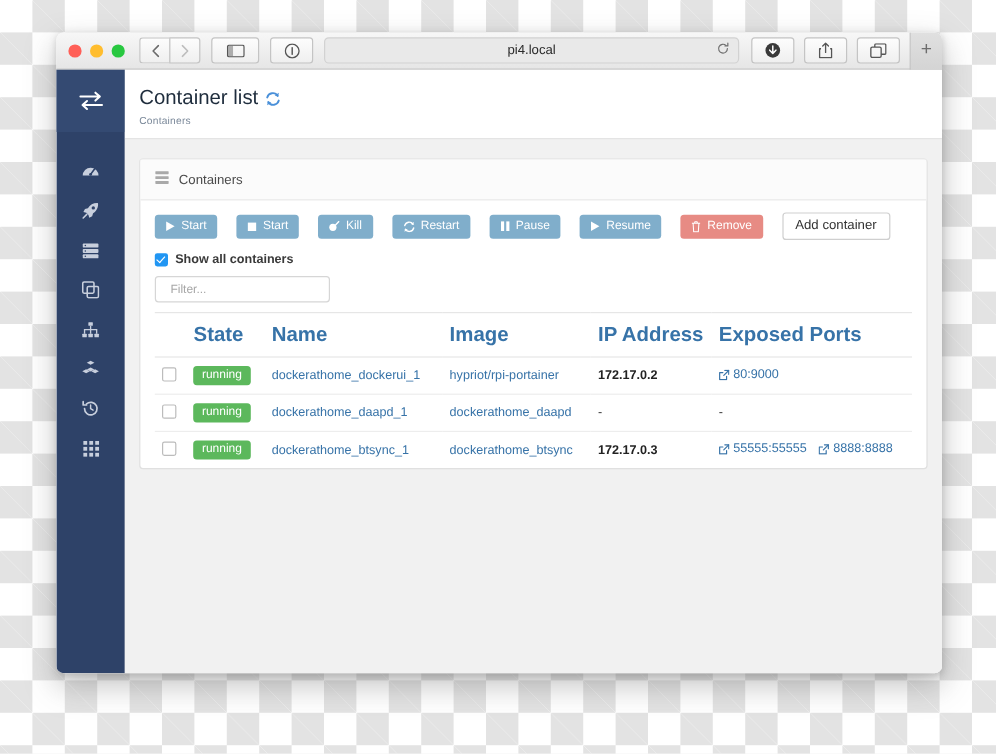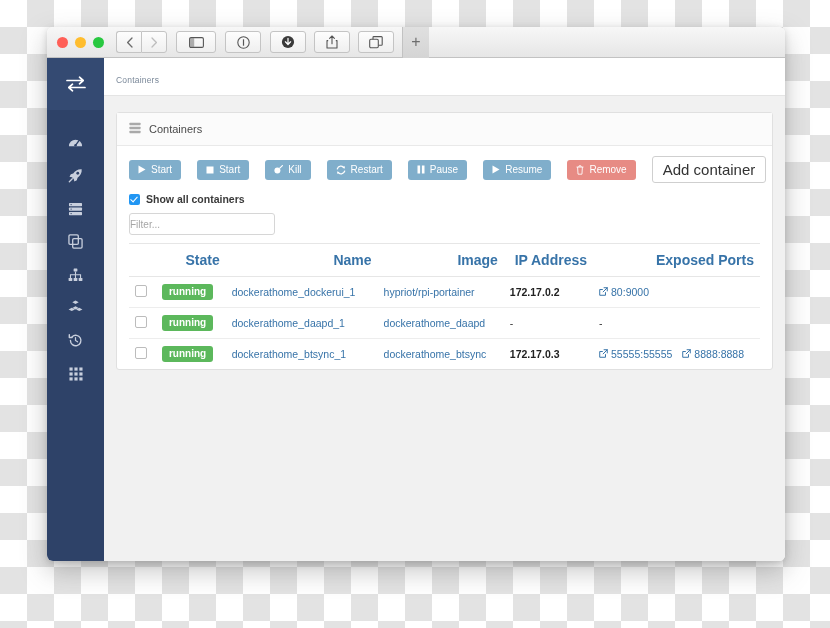--- a/index.html
+++ b/index.html
@@ -193,21 +193,21 @@
     gap: 5px;
     line-height: 1;
     white-space: nowrap;
   }
   .btn.danger { background: #e78b84; }
   .btn.light {
     background: #ffffff;
     color: #333333;
     border: 1px solid #cfcfcf;
     padding: 5px 10px;
-    font-size: 15px;
+    font-size: 11px;
   }
 
   .filter-area {
     display: flex;
     flex-direction: column;
     align-items: flex-start;
     padding: 10px 0 8px 0;
   }
   .showall {
     display: flex;
@@ -234,35 +234,35 @@
     transform: rotate(42deg);
   }
   .filter-input {
     width: 146px;
     height: 22px;
     border: 1px solid #d6d6d6;
     border-radius: 3px;
     background: #fff;
     font-size: 10px;
     color: #a6a6a6;
-    padding: 0 0;
+    padding: 0 12px;
     box-sizing: border-box;
     display: flex;
     align-items: center;
   }
 
   table.ctable {
     width: 100%;
     border-collapse: collapse;
     font-size: 10.5px;
   }
   table.ctable th {
-    text-align: right;
+    text-align: left;
     color: #3773a8;
-    font-size: 14px;
+    font-size: 17px;
     padding: 8px 6px;
     border-bottom: 1px solid #e6e6e6;
     border-top: 1px solid #e6e6e6;
     white-space: nowrap;
   }
   table.ctable td {
     padding: 7px 6px;
     border-bottom: 1px solid #ededed;
     vertical-align: middle;
     white-space: nowrap;
@@ -273,21 +273,21 @@
     width: 10px; height: 10px;
     border: 1px solid #bcbcbc;
     border-radius: 2px;
     background: #fff;
     display: inline-block;
   }
   .label {
     display: inline-block;
     color: #fff;
     font-size: 10px;
-    font-weight: bold;
+    font-weight: normal;
     border-radius: 3px;
     padding: 3px 7px;
     line-height: 1;
   }
   .label.running { background: #5cb85c; }
   .label.stopped { background: #d9534f; }
 
   .link { color: #3773a8; }
   .plain { color: #222222; font-weight: bold; }
   .dash { color: #333333; }
@@ -331,20 +331,29 @@
       </svg>
     </div>
 
     <div class="toolbtn">
       <svg width="13" height="13" viewBox="0 0 13 13">
         <circle cx="6.5" cy="6.5" r="5.7" fill="none" stroke="currentColor" stroke-width="1.1"></circle>
         <rect x="5.9" y="3.3" width="1.2" height="6.4" fill="currentColor"></rect>
       </svg>
     </div>
 
+    <div class="urlbar">
+      <span class="url-text">pi4.local</span>
+      <span class="reload">
+        <svg width="11" height="11" viewBox="0 0 12 12">
+          <path d="M10 6 a4 4 0 1 1 -1.3 -2.9" fill="none" stroke="currentColor" stroke-width="1.1" stroke-linecap="round"></path>
+          <path d="M10.4 0.9 L10.4 3.6 L7.8 3.6" fill="none" stroke="currentColor" stroke-width="1.1" stroke-linecap="round" stroke-linejoin="round"></path>
+        </svg>
+      </span>
+    </div>
 
     <div class="right-tools">
       <div class="toolbtn">
         <svg width="14" height="14" viewBox="0 0 14 14">
           <circle cx="7" cy="7" r="6.1" fill="#3a3a3a"></circle>
           <path d="M7 3.4 L7 9.2 M4.4 6.8 L7 9.5 L9.6 6.8" fill="none" stroke="#ffffff" stroke-width="1.25" stroke-linecap="round" stroke-linejoin="round"></path>
         </svg>
       </div>
       <div class="toolbtn">
         <svg width="12" height="14" viewBox="0 0 12 14">
@@ -452,20 +461,31 @@
             </g>
           </svg>
         </div>
 
       </div>
     </div>
 
     <div class="content">
 
       <div class="page-head">
+        <h1 class="page-title">
+          <span>Container list</span>
+          <span style="display:inline-flex;">
+            <svg width="13" height="13" viewBox="0 0 14 14">
+              <path d="M1.8 5.6 A5.2 5.2 0 0 1 11.2 4.2" fill="none" stroke="#4a90d9" stroke-width="1.7" stroke-linecap="round"></path>
+              <path d="M12.2 8.4 A5.2 5.2 0 0 1 2.8 9.8" fill="none" stroke="#4a90d9" stroke-width="1.7" stroke-linecap="round"></path>
+              <path d="M12.3 1.5 L11.6 4.7 L8.5 3.9 Z" fill="#4a90d9"></path>
+              <path d="M1.7 12.5 L2.4 9.3 L5.5 10.1 Z" fill="#4a90d9"></path>
+            </svg>
+          </span>
+        </h1>
         <div class="page-sub">Containers</div>
       </div>
       <div class="head-rule"></div>
 
       <div class="panel-wrap">
         <div class="panel">
 
           <div class="panel-head">
             <span class="ph-icon">
               <svg width="12" height="12" viewBox="0 0 13 13">

